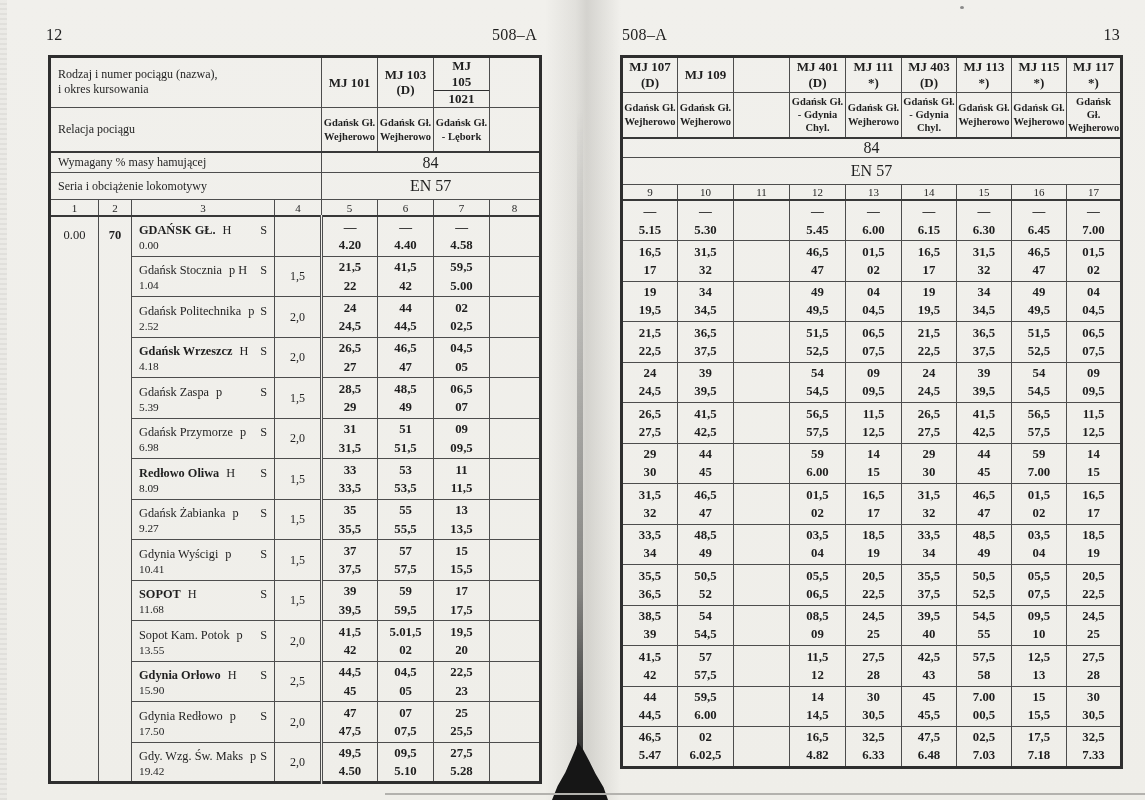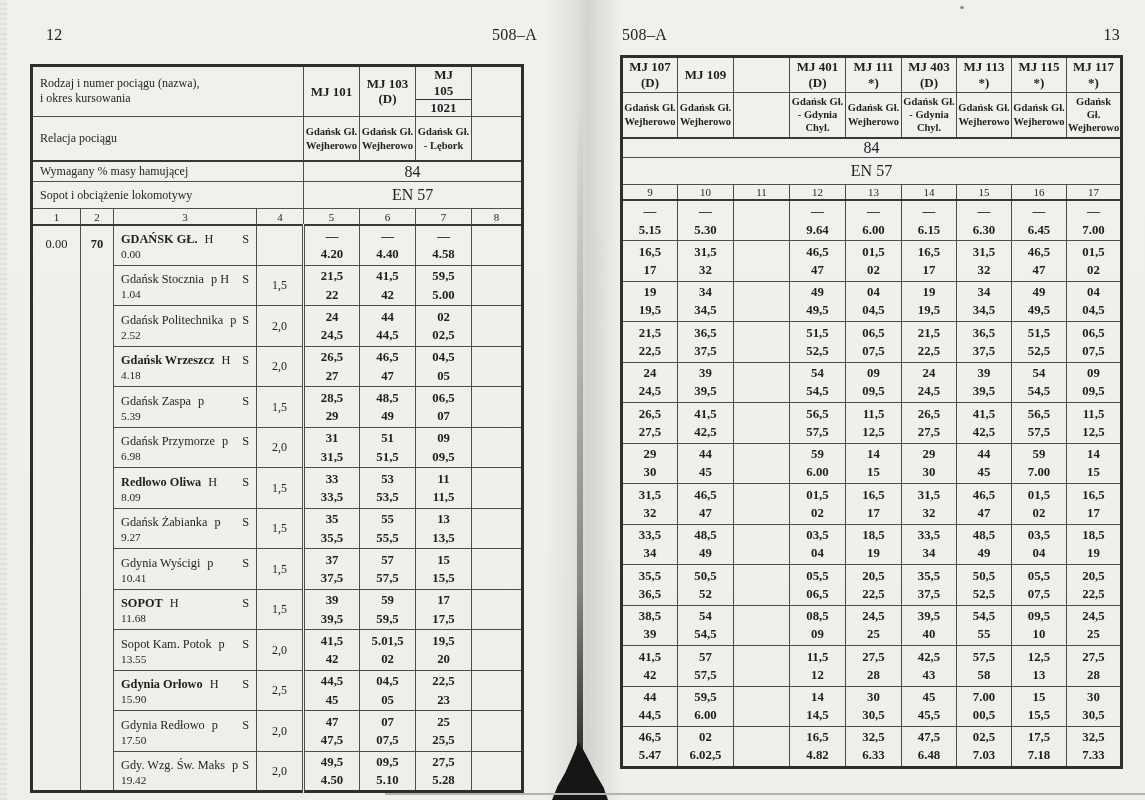--- a/index.html
+++ b/index.html
@@ -57,21 +57,21 @@
   <div class="gutter-core"></div>
   <div class="blob"></div>
   <div class="bottom-line"></div>
   <div class="speck"></div>
 
   <div class="furn" style="left:46px;top:26px;">12</div>
   <div class="furn" style="left:460px;top:26px;width:77px;text-align:right;">508–A</div>
   <div class="furn" style="left:622px;top:26px;">508–A</div>
   <div class="furn" style="left:1070px;top:26px;width:50px;text-align:right;">13</div>
 
-  <table class="tt" style="left:30px;top:55px;width:491px;margin-top:9px;">
+  <table class="tt" style="left:48px;top:55px;width:491px;">
     <colgroup>
       <col style="width:49px">
         <col style="width:33px">
         <col style="width:143px">
         <col style="width:47px">
       <col style="width:56px">
         <col style="width:56px">
         <col style="width:56px">
         <col style="width:51px">
     </colgroup>
@@ -99,21 +99,21 @@
 Wejherowo</td>
           <td class="rel pre">Gdańsk Gł.
 - Lębork</td>
           <td class="rel pre"></td>
         </tr>
         <tr class="h-c">
           <td class="lbl" colspan="4">Wymagany % masy hamującej</td>
           <td class="ctr" colspan="4">84</td>
         </tr>
         <tr class="h-d">
-          <td class="lbl" colspan="4">Sopot i obciążenie lokomotywy</td>
+          <td class="lbl" colspan="4">Seria i obciążenie lokomotywy</td>
           <td class="ctr" colspan="4">EN 57</td>
         </tr>
         <tr class="h-e">
           <td class="colno">1</td>
           <td class="colno">2</td>
           <td class="colno">3</td>
           <td class="colno">4</td>
           <td class="colno">5</td>
           <td class="colno">6</td>
           <td class="colno">7</td>
@@ -597,21 +597,21 @@
           <td class="time">
             <div class="t-top">—</div>
             <div class="t-bot">5.30</div>
           </td>
           <td class="time">
             <div class="t-top"></div>
             <div class="t-bot"></div>
           </td>
           <td class="time">
             <div class="t-top">—</div>
-            <div class="t-bot">9.64</div>
+            <div class="t-bot">5.45</div>
           </td>
           <td class="time">
             <div class="t-top">—</div>
             <div class="t-bot">6.00</div>
           </td>
           <td class="time">
             <div class="t-top">—</div>
             <div class="t-bot">6.15</div>
           </td>
           <td class="time">

